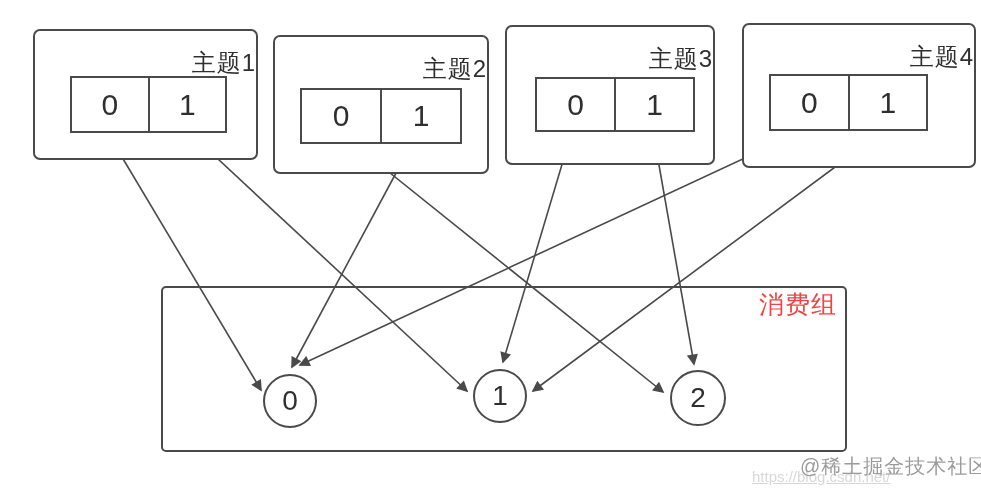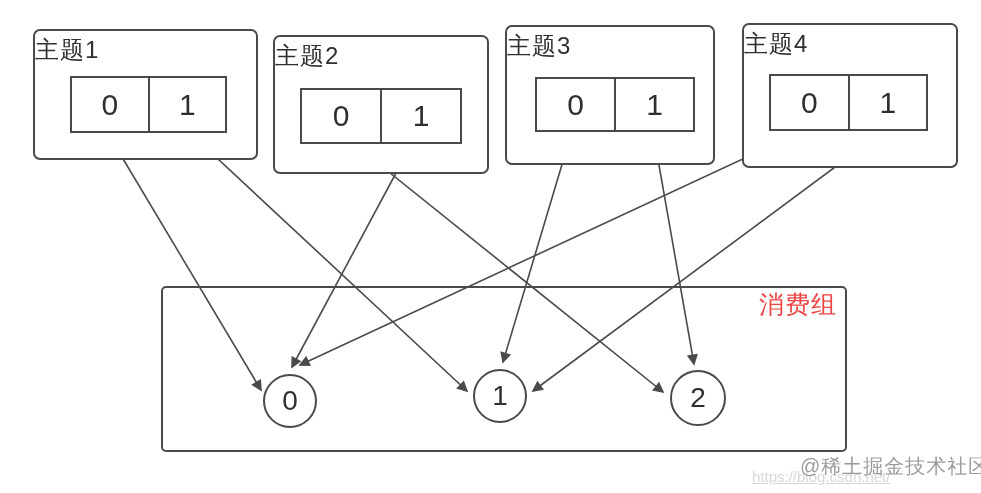--- a/index.html
+++ b/index.html
@@ -10,23 +10,23 @@
     color:#333333;
   }
   .topic-box{
     position:absolute;
     border:2px solid #4a4a4a;
     border-radius:7px;
     background:#ffffff;
     box-sizing:border-box;
   }
   .topic-title{
-    text-align:left;
+    text-align:right;
     font-size:24px;
-    margin-top:3px;
+    margin-top:16px;
     color:#2f2f2f;
     letter-spacing:1px;
   }
   .partition-row{
     position:absolute;
     display:flex;
     box-sizing:border-box;
   }
   .partition-cell{
     flex:1;
@@ -122,21 +122,21 @@
 </div>
 
 <div class="topic-box" style="left:505px;top:25px;width:210px;height:140px;">
   <div class="topic-title">主题3</div>
   <div class="partition-row" style="left:28px;top:50px;width:160px;height:55px;">
     <div class="partition-cell">0</div>
     <div class="partition-cell">1</div>
   </div>
 </div>
 
-<div class="topic-box" style="left:742px;top:23px;width:216px;height:145px;">
+<div class="topic-box" style="left:742px;top:23px;width:234px;height:145px;">
   <div class="topic-title">主题4</div>
   <div class="partition-row" style="left:25px;top:49px;width:159px;height:57px;">
     <div class="partition-cell">0</div>
     <div class="partition-cell">1</div>
   </div>
 </div>
 
 <div class="consumer-group-box">
   <div class="consumer-group-label">消费组</div>
 </div>

